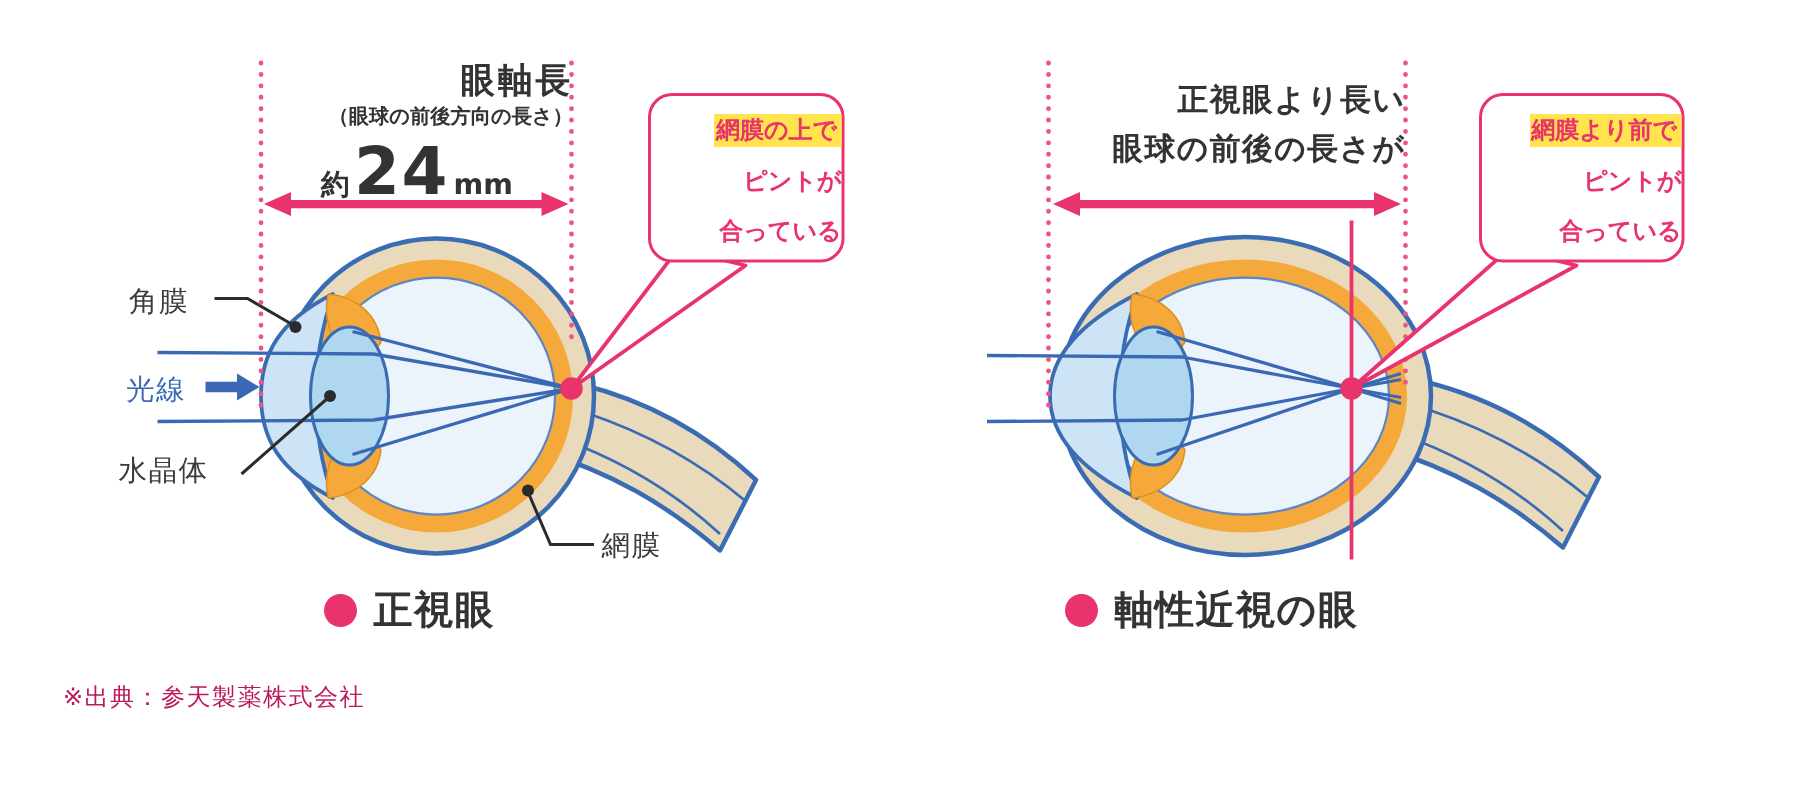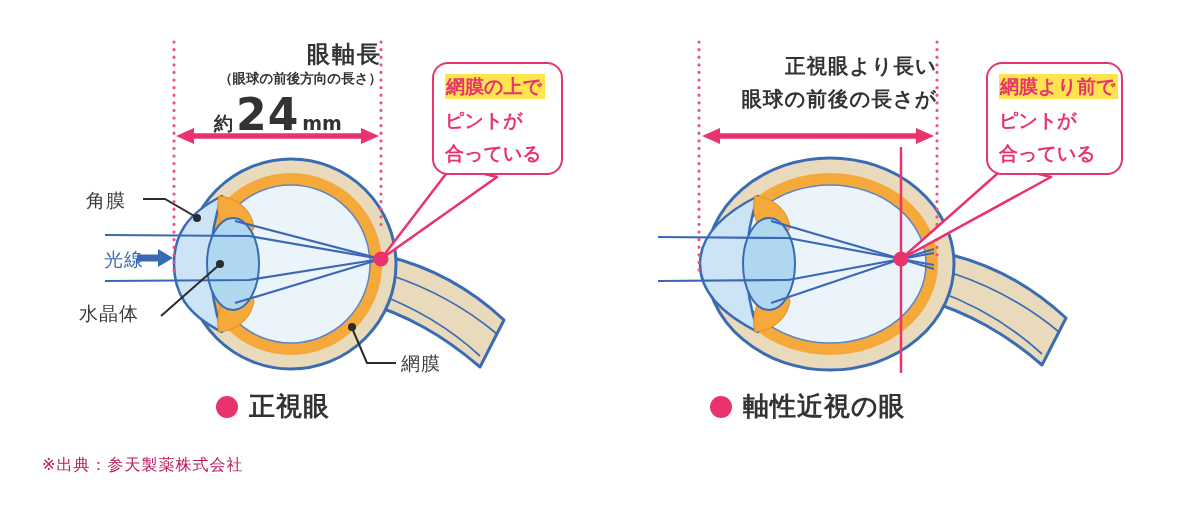--- a/index.html
+++ b/index.html
@@ -12,26 +12,26 @@
   .hdr-title{font-size:23px;font-weight:bold;letter-spacing:2px;line-height:28px;}
   .hdr-sub{font-size:13.5px;font-weight:bold;letter-spacing:0px;line-height:20px;}
   .hdr-val{display:flex;justify-content:center;align-items:baseline;gap:3px;margin-top:1px;}
   .hdr-val .small{font-size:19px;font-weight:bold;}
   .hdr-val .big{font-size:44px;font-weight:bold;letter-spacing:1px;}
   .hdr2{font-size:20.5px;font-weight:bold;line-height:33px;letter-spacing:1px;}
 
   
   .callout{position:absolute;background:#fff;border:2.5px solid #E8336D;border-radius:16px;
            box-sizing:border-box;padding:6px 0 0 11px;color:#E8336D;font-weight:bold;
-           font-size:19px;line-height:33.5px;white-space:nowrap;}
+           font-size:16px;line-height:33.5px;white-space:nowrap;text-align:right;}
   .hl{background:#FFE44D;padding:1px 3px 2px 1px;}
 
   
   .lbl{position:absolute;font-size:19px;color:#3b3b3b;letter-spacing:1px;}
-  .lbl-blue{color:#3B68B5;margin-left:20px;}
+  .lbl-blue{color:#3B68B5;}
 
   
   .caption{position:absolute;display:flex;align-items:center;gap:11px;}
   .bullet{width:22px;height:22px;border-radius:50%;background:#E8336D;flex:0 0 auto;}
   .caption-text{font-size:26px;font-weight:bold;color:#333;letter-spacing:1px;}
 
   .footer{position:absolute;font-size:16px;color:#be185d;letter-spacing:1px;}
 </style>
 </head>
 <body>

